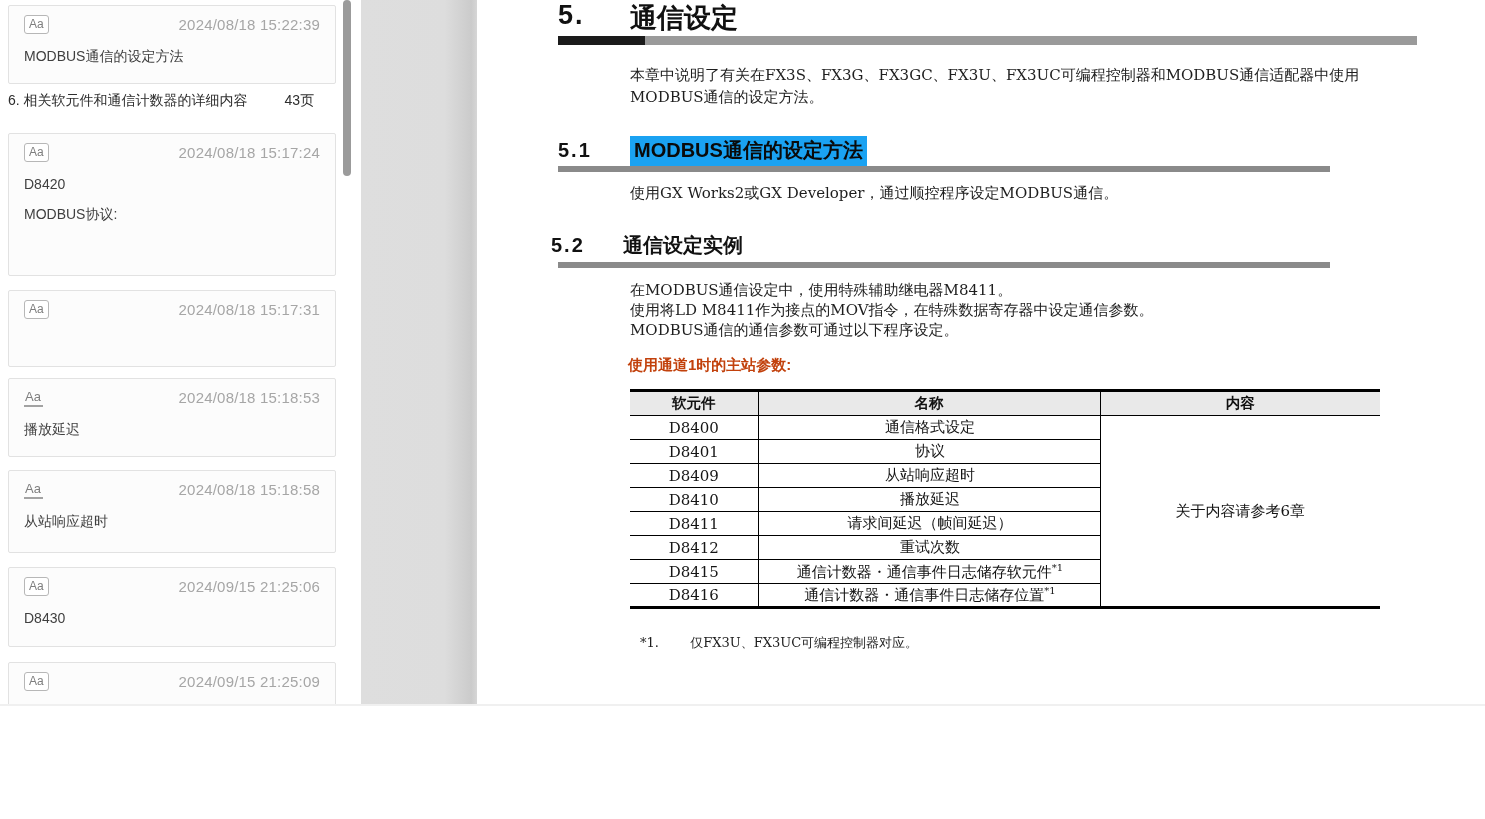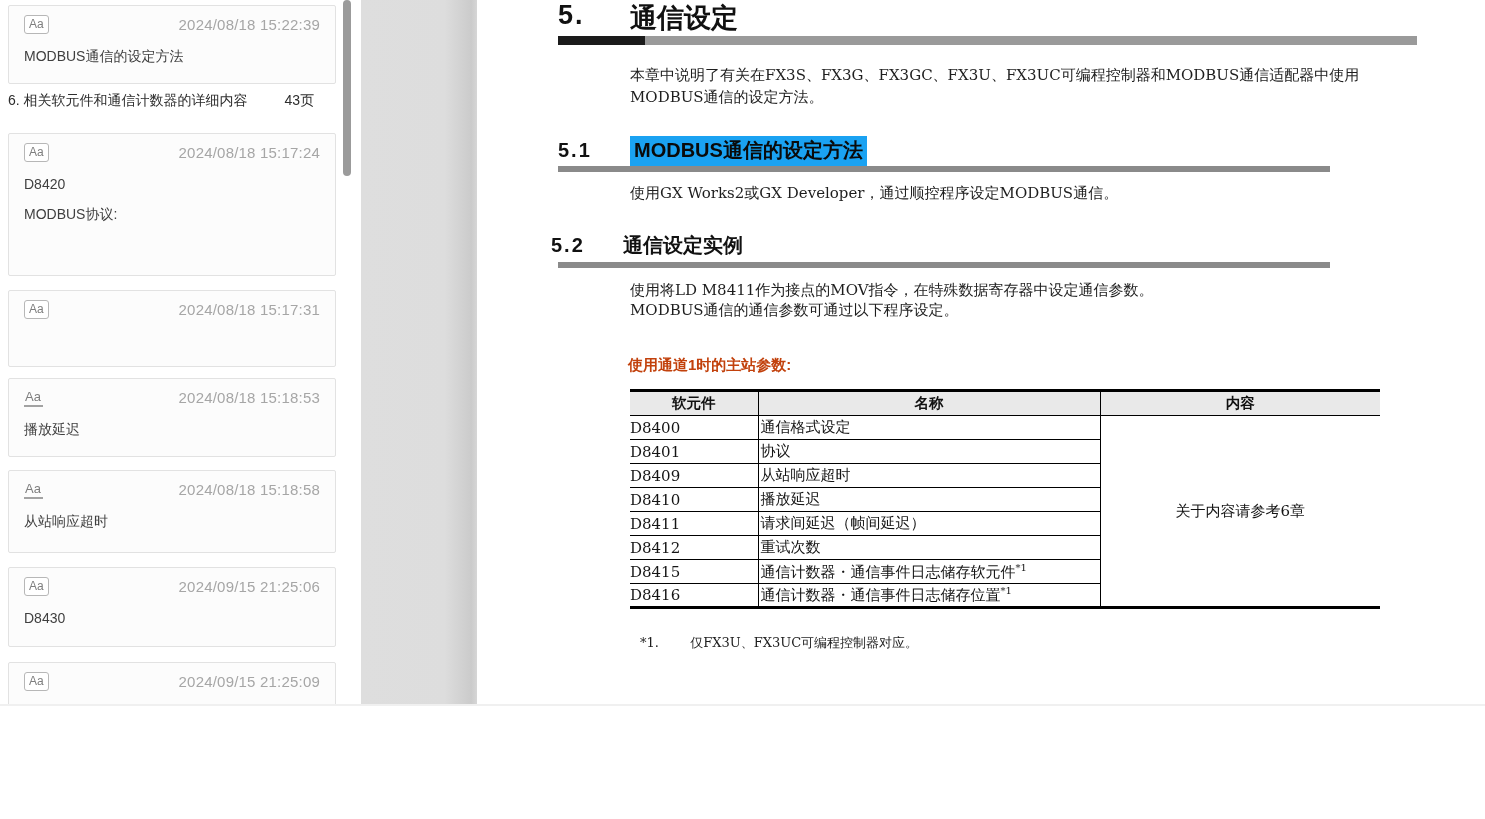--- a/index.html
+++ b/index.html
@@ -63,22 +63,22 @@
   .bold-label { position:absolute; left:151px; top:356px; font-size:15px; font-weight:bold; color:#c2410c; font-family:"Liberation Sans", sans-serif; }
 
   
   .tbl-wrap { position:absolute; left:153px; top:389px; }
   table.params { border-collapse:collapse; width:750px; border-top:3px solid #000; border-bottom:3px solid #000; }
   table.params th { background:#e9e9e9; font-family:"Liberation Sans", sans-serif; font-weight:bold; font-size:14.5px; color:#111; height:25px; border-bottom:1px solid #000; text-align:center; }
   table.params th.c-dev, table.params td.c-dev { width:128px; border-right:1px solid #000; }
   table.params th.c-name, table.params td.c-name { width:342px; border-right:1px solid #000; }
   table.params th.c-content, table.params td.c-content { width:280px; }
   table.params td { font-size:15px; color:#151515; height:24px; border-bottom:1px solid #000; }
-  table.params td.c-dev { text-align:left; }
-  table.params td.c-name { text-align:left; padding-left:2px; }
+  table.params td.c-dev { text-align:center; }
+  table.params td.c-name { text-align:center; padding-left:2px; }
   table.params td.c-content { text-align:center; vertical-align:middle; border-bottom:none; }
   table.params tr:last-child td { border-bottom:none; }
   table.params sup { font-size:10px; }
 
   .footnote { position:absolute; left:163px; top:634px; font-size:13px; color:#1e1e1e; }
   .footnote .fn-marker { display:inline-block; width:46px; }
 </style>
 </head>
 <body>
 
@@ -173,20 +173,21 @@
     <div class="rule2 r51"></div>
     <div class="line51">使用GX Works2或GX Developer，通过顺控程序设定MODBUS通信。</div>
 
     <div class="h2 s52" style="font-family:'Liberation Sans',sans-serif;">
       <span class="h-num">5.2</span>
       <span>通信设定实例</span>
     </div>
     <div class="rule2 r52"></div>
 
     <div class="para52">
+      <div>在MODBUS通信设定中，使用特殊辅助继电器M8411。</div>
       <div>使用将LD M8411作为接点的MOV指令，在特殊数据寄存器中设定通信参数。</div>
       <div>MODBUS通信的通信参数可通过以下程序设定。</div>
     </div>
 
     <div class="bold-label">使用通道1时的主站参数:</div>
 
     <div class="tbl-wrap">
       <table class="params">
         <thead>
           <tr>

